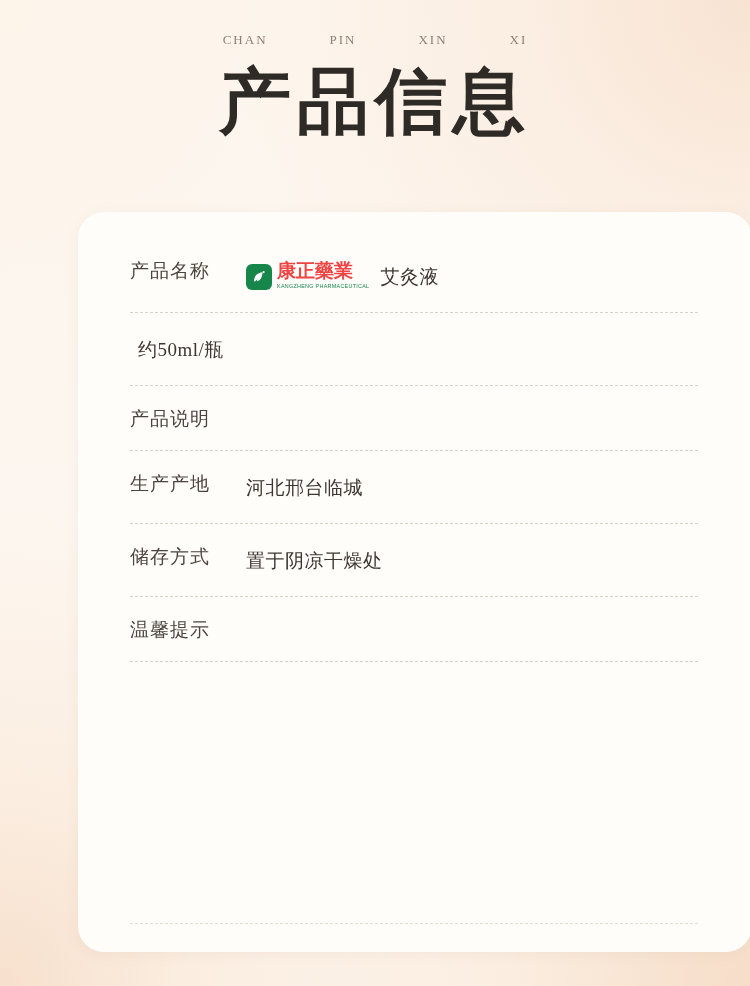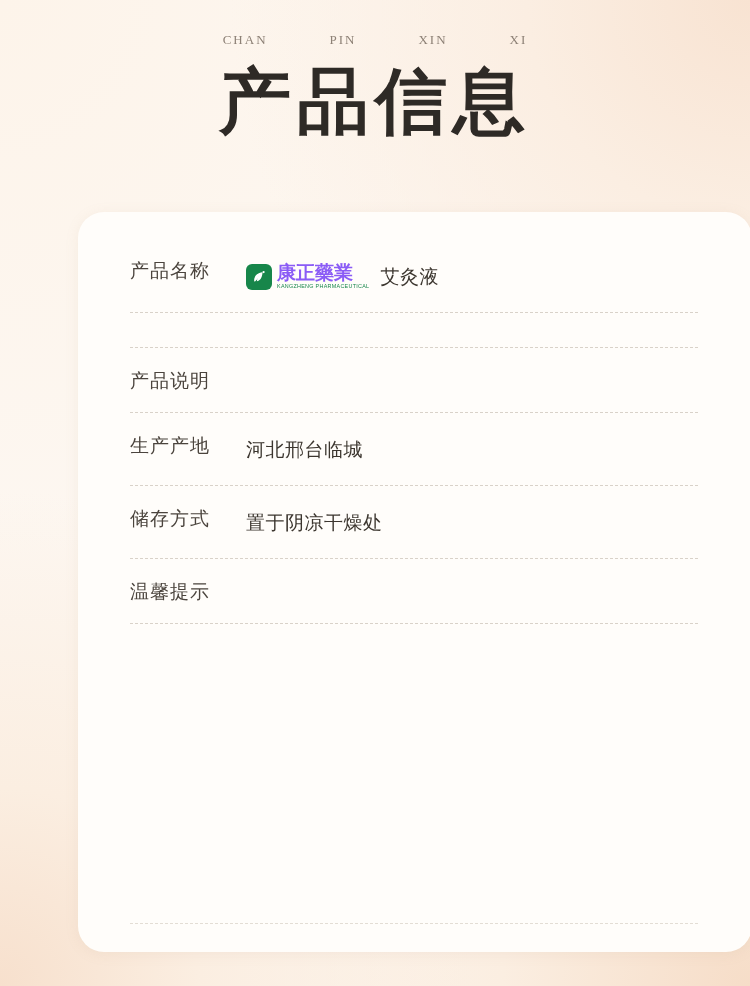--- a/index.html
+++ b/index.html
@@ -120,24 +120,24 @@
     margin-right: 5px;
   }
   .brand-mark svg { display: block; }
   .brand-text {
     display: inline-flex;
     flex-direction: column;
     line-height: 1;
   }
   .brand-cn {
     font-size: 19px;
-    color: #8b5cf6;
+    color: #ef4444;
     font-weight: 700;
     letter-spacing: 0px;
-    font-family: Liberation Sans, sans-serif;
+    font-family: Liberation Mono, monospace;
   }
   .brand-en {
     font-size: 5.5px;
     color: #17864a;
     letter-spacing: 0.3px;
     margin-top: 2px;
     font-family: "Liberation Sans", sans-serif;
     transform: scale(0.98);
     transform-origin: left center;
   }
@@ -186,20 +186,21 @@
           <span class="brand-text">
             <span class="brand-cn">康正藥業</span>
             <span class="brand-en">KANGZHENG PHARMACEUTICAL</span>
           </span>
         </span>
         <span class="product-name-text">艾灸液</span>
       </div>
     </div>
 
     <div class="row">
+      <div class="row-value">约50ml/瓶</div>
     </div>
 
     <div class="row">
       <div class="row-label">产品说明</div>
     </div>
 
     <div class="row">
       <div class="row-label">生产产地</div>
       <div class="row-value">河北邢台临城</div>
     </div>

